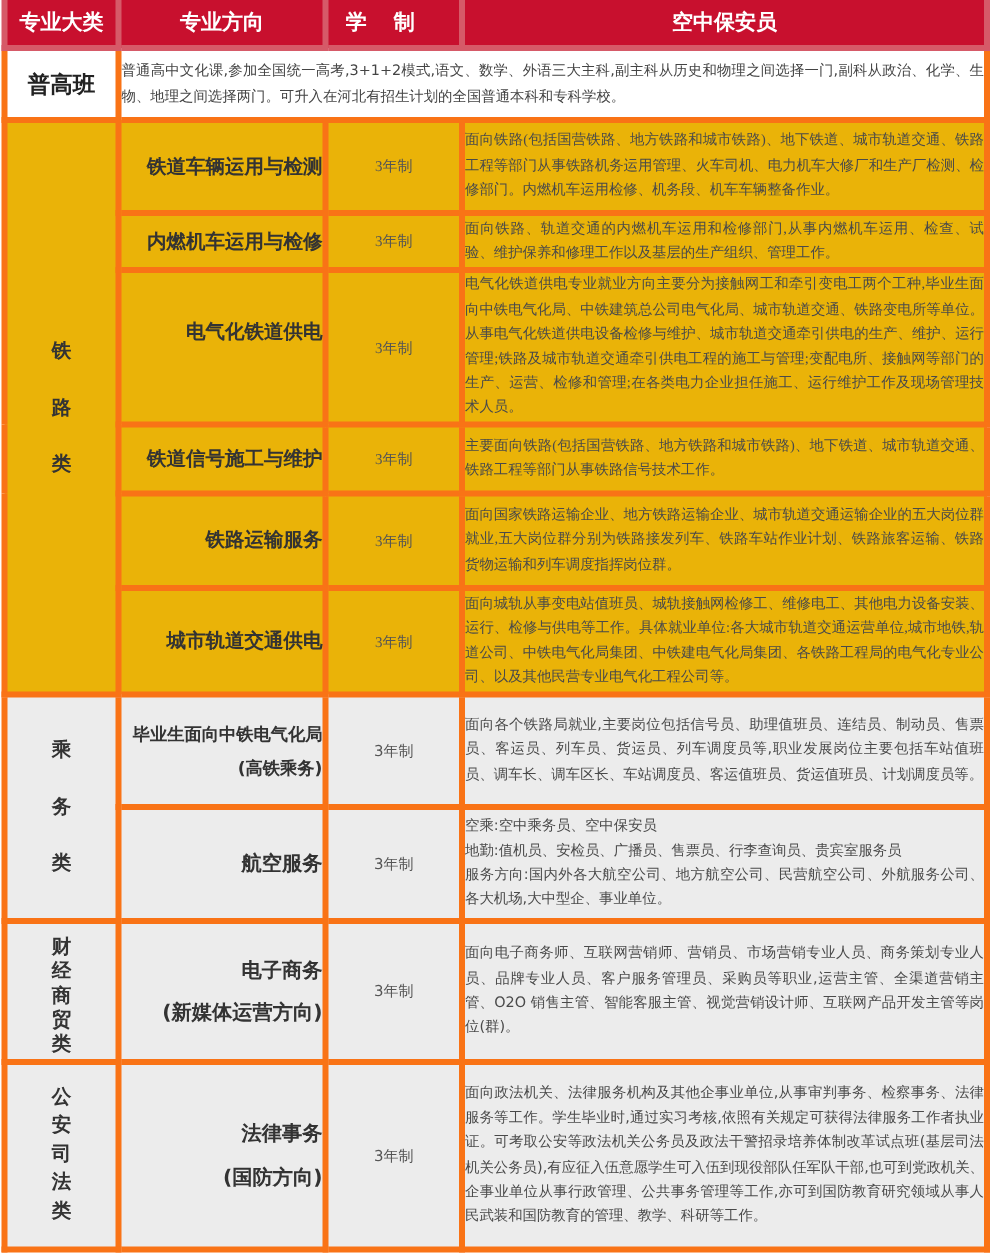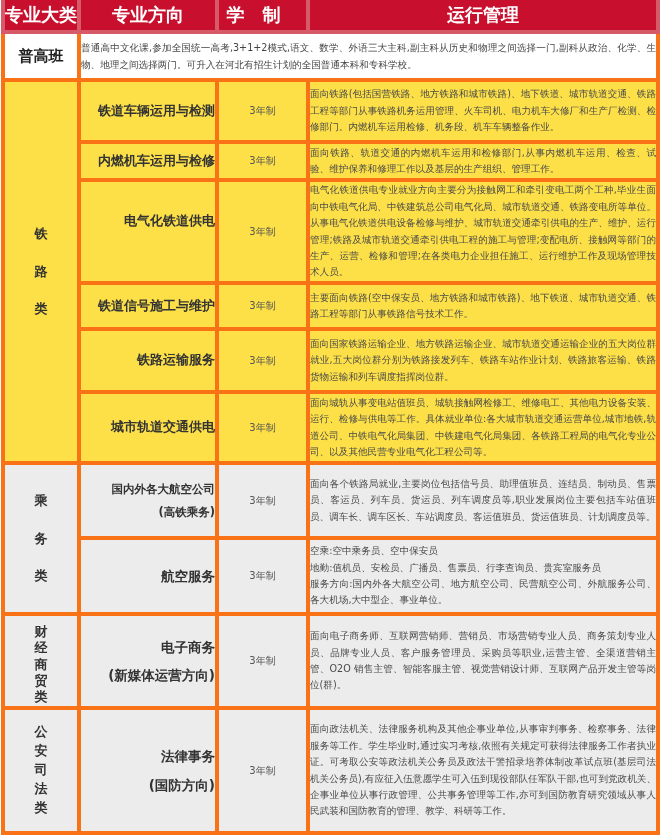--- a/index.html
+++ b/index.html
@@ -1,23 +1,23 @@
 <!DOCTYPE html>
 <html><head>
 <meta charset="utf-8">
 <style>
   html, body { margin: 0; padding: 0; background: #ffffff; }
   body { width: 664px; height: 837px; overflow: hidden; font-family: "DejaVu Sans", "Liberation Sans", sans-serif; }
   table.major { position: absolute; left: 1px; top: 0; width: 659px; border-collapse: collapse; table-layout: fixed; }
   table.major td, table.major th { border: 4px solid #f97316; padding: 0; vertical-align: middle; }
-  table.major th { background: #c8102e; color: #ffffff; font-weight: bold; font-size: 18px; height: 30px; border-color: #d65a68; border-top: none; }
+  table.major th { background: #c8102e; color: #ffffff; font-weight: bold; font-size: 14px; height: 30px; border-color: #d65a68; border-top: none; }
   th.h-cat { width: 72px; font-size: 13.5px; }
   th.h-major { width: 134px; }
   th.h-years { width: 87px; letter-spacing: 18px; text-align: center; }
-  .gray td { background: #fde047; }
+  .gray td { background: #eab308; font-family: Liberation Serif, serif; }
   .gray2 td { background: #ececec; }
   td.cat { text-align: center; font-weight: bold; font-size: 13px; color: #333333; }
   td.cat .v { display: inline-block; width: 14px; line-height: 1.25; word-break: break-all; }
   td.cat .v-wide { display: inline-block; width: 14px; line-height: 2.9; word-break: break-all; }
   td.cat-white { background: #ffffff !important; font-size: 15px; color: #222; }
   td.major-name { text-align: right; font-weight: bold; font-size: 13px; color: #333333; line-height: 1.7; }
   td.major-name.big { font-size: 13.5px; }
   td.years { text-align: center; font-size: 10px; color: #555555; }
   td.desc { font-size: 9.6px; color: #4a4a4a; line-height: 16.4px; padding: 4px 6px 4px 7px; text-align: justify; margin-top: 40px; }
   td.desc-white { background: #ffffff !important; font-size: 9.6px; line-height: 17px; padding: 5px 8px 5px 8px; color:#444; }
@@ -25,21 +25,21 @@
 </style>
 </head>
 <body>
 
 <table class="major">
   <thead>
     <tr>
       <th class="h-cat">专业大类</th>
       <th class="h-major">专业方向</th>
       <th class="h-years">学制</th>
-      <th class="h-emp">运行管理</th>
+      <th class="h-emp">空中保安员</th>
     </tr>
   </thead>
   <tbody>
 
     <tr style="height:48px">
       <td class="cat cat-white">普高班</td>
       <td class="desc desc-white" colspan="3">普通高中文化课,参加全国统一高考,3+1+2模式,语文、数学、外语三大主科,副主科从历史和物理之间选择一门,副科从政治、化学、生物、地理之间选择两门。可升入在河北有招生计划的全国普通本科和专科学校。</td>
     </tr>
 
     <tr class="gray" style="height:62px">
@@ -56,39 +56,39 @@
       <td class="desc">面向铁路、轨道交通的内燃机车运用和检修部门,从事内燃机车运用、检查、试验、维护保养和修理工作以及基层的生产组织、管理工作。</td>
     </tr>
     <tr class="gray" style="height:103px">
       <td class="major-name" style="vertical-align:top;padding-top:28px">电气化铁道供电</td>
       <td class="years">3年制</td>
       <td class="desc">电气化铁道供电专业就业方向主要分为接触网工和牵引变电工两个工种,毕业生面向中铁电气化局、中铁建筑总公司电气化局、城市轨道交通、铁路变电所等单位。从事电气化铁道供电设备检修与维护、城市轨道交通牵引供电的生产、维护、运行管理;铁路及城市轨道交通牵引供电工程的施工与管理;变配电所、接触网等部门的生产、运营、检修和管理;在各类电力企业担任施工、运行维护工作及现场管理技术人员。</td>
     </tr>
     <tr class="gray" style="height:46px">
       <td class="major-name">铁道信号施工与维护</td>
       <td class="years">3年制</td>
-      <td class="desc">主要面向铁路(空中保安员、地方铁路和城市铁路)、地下铁道、城市轨道交通、铁路工程等部门从事铁路信号技术工作。</td>
+      <td class="desc">主要面向铁路(包括国营铁路、地方铁路和城市铁路)、地下铁道、城市轨道交通、铁路工程等部门从事铁路信号技术工作。</td>
     </tr>
     <tr class="gray" style="height:63px">
       <td class="major-name">铁路运输服务</td>
       <td class="years">3年制</td>
       <td class="desc">面向国家铁路运输企业、地方铁路运输企业、城市轨道交通运输企业的五大岗位群就业,五大岗位群分别为铁路接发列车、铁路车站作业计划、铁路旅客运输、铁路货物运输和列车调度指挥岗位群。</td>
     </tr>
     <tr class="gray" style="height:71px">
       <td class="major-name">城市轨道交通供电</td>
       <td class="years">3年制</td>
       <td class="desc">面向城轨从事变电站值班员、城轨接触网检修工、维修电工、其他电力设备安装、运行、检修与供电等工作。具体就业单位:各大城市轨道交通运营单位,城市地铁,轨道公司、中铁电气化局集团、中铁建电气化局集团、各铁路工程局的电气化专业公司、以及其他民营专业电气化工程公司等。</td>
     </tr>
 
     <tr class="gray2" style="height:75px">
       <td class="cat" rowspan="2">
         <span class="v-wide"><span>乘</span><br><span>务</span><br><span>类</span></span>
       </td>
       <td class="major-name" style="font-size:11.5px;line-height:2">
-        <span class="desc-line">国内外各大航空公司</span>
+        <span class="desc-line">毕业生面向中铁电气化局</span>
         <span class="desc-line">(高铁乘务)</span>
       </td>
       <td class="years">3年制</td>
       <td class="desc">面向各个铁路局就业,主要岗位包括信号员、助理值班员、连结员、制动员、售票员、客运员、列车员、货运员、列车调度员等,职业发展岗位主要包括车站值班员、调车长、调车区长、车站调度员、客运值班员、货运值班员、计划调度员等。</td>
     </tr>
     <tr class="gray2" style="height:76px">
       <td class="major-name big">航空服务</td>
       <td class="years">3年制</td>
       <td class="desc">
         <span class="desc-line">空乘:空中乘务员、空中保安员</span>

